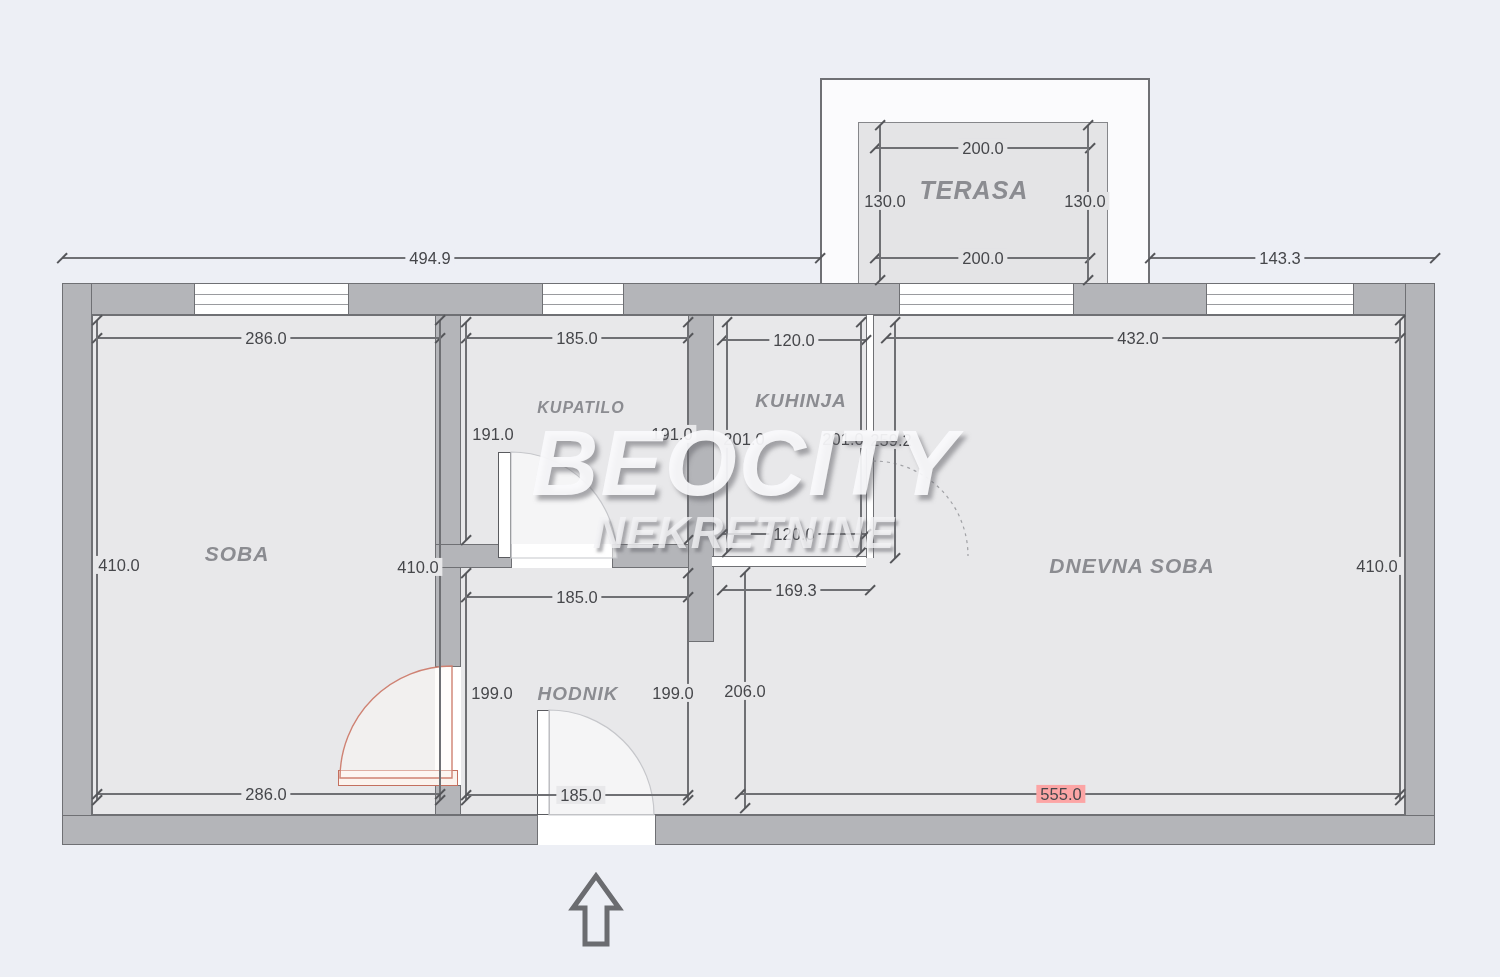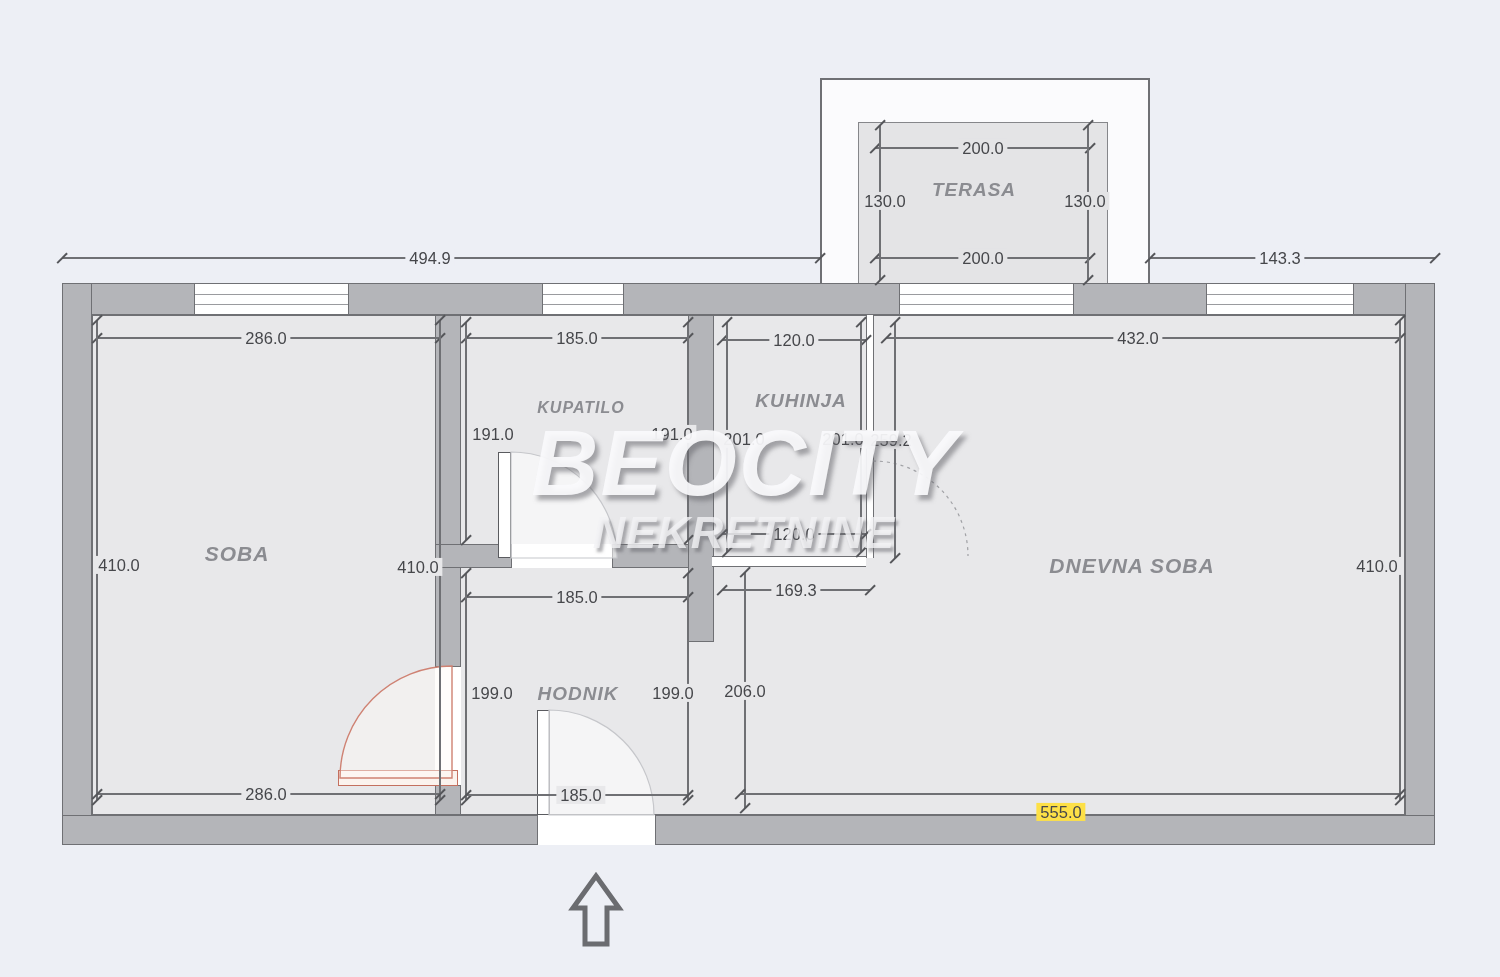--- a/index.html
+++ b/index.html
@@ -180,26 +180,26 @@
       <div class="dim-tick" style="left: 97px; top: 794px;"></div>
       <div class="dim-tick" style="left: 440px; top: 794px;"></div>
       <span class="dim-label" style="left: 266px; top: 794px; background: rgb(232, 232, 234);">286.0</span>
       <div class="dim-line" style="left: 466px; top: 794.4px; width: 222px; height: 1.2px;"></div>
       <div class="dim-tick" style="left: 466px; top: 795px;"></div>
       <div class="dim-tick" style="left: 688px; top: 795px;"></div>
       <span class="dim-label" style="left: 581px; top: 795px; background: rgb(232, 232, 234);">185.0</span>
       <div class="dim-line" style="left: 740px; top: 793.4px; width: 660px; height: 1.2px;"></div>
       <div class="dim-tick" style="left: 740px; top: 794px;"></div>
       <div class="dim-tick" style="left: 1400px; top: 794px;"></div>
-      <span class="dim-label" style="left: 1061px; top: 812px; background: #fde047;">555.0</span>
+      <span class="dim-label" style="left: 1061px; top: 794px; background: #fca5a5;">555.0</span>
     </div>
   <div id="labels-layer">
       <div class="room-label" style="left: 237px; top: 554px; font-size: 21px;">SOBA</div>
       <div class="room-label" style="left: 581px; top: 408px; font-size: 16px;">KUPATILO</div>
       <div class="room-label" style="left: 801px; top: 401px; font-size: 19px;">KUHINJA</div>
       <div class="room-label" style="left: 578px; top: 678px; font-size: 19px; margin-top: 16px;">HODNIK</div>
       <div class="room-label" style="left: 1132px; top: 566px; font-size: 21px;">DNEVNA SOBA</div>
-      <div class="room-label" style="left: 974px; top: 190px; font-size: 19px;">TERASA</div>
+      <div class="room-label" style="left: 974px; top: 190px; font-size: 25px;">TERASA</div>
     </div>
 
   <div class="wm" id="wm1" style="left:745px;top:463px;">BEOCITY</div>
   <div class="wm" id="wm2" style="left:744px;top:533px;">NEKRETNINE</div>
 </div>
 
 </body></html>

